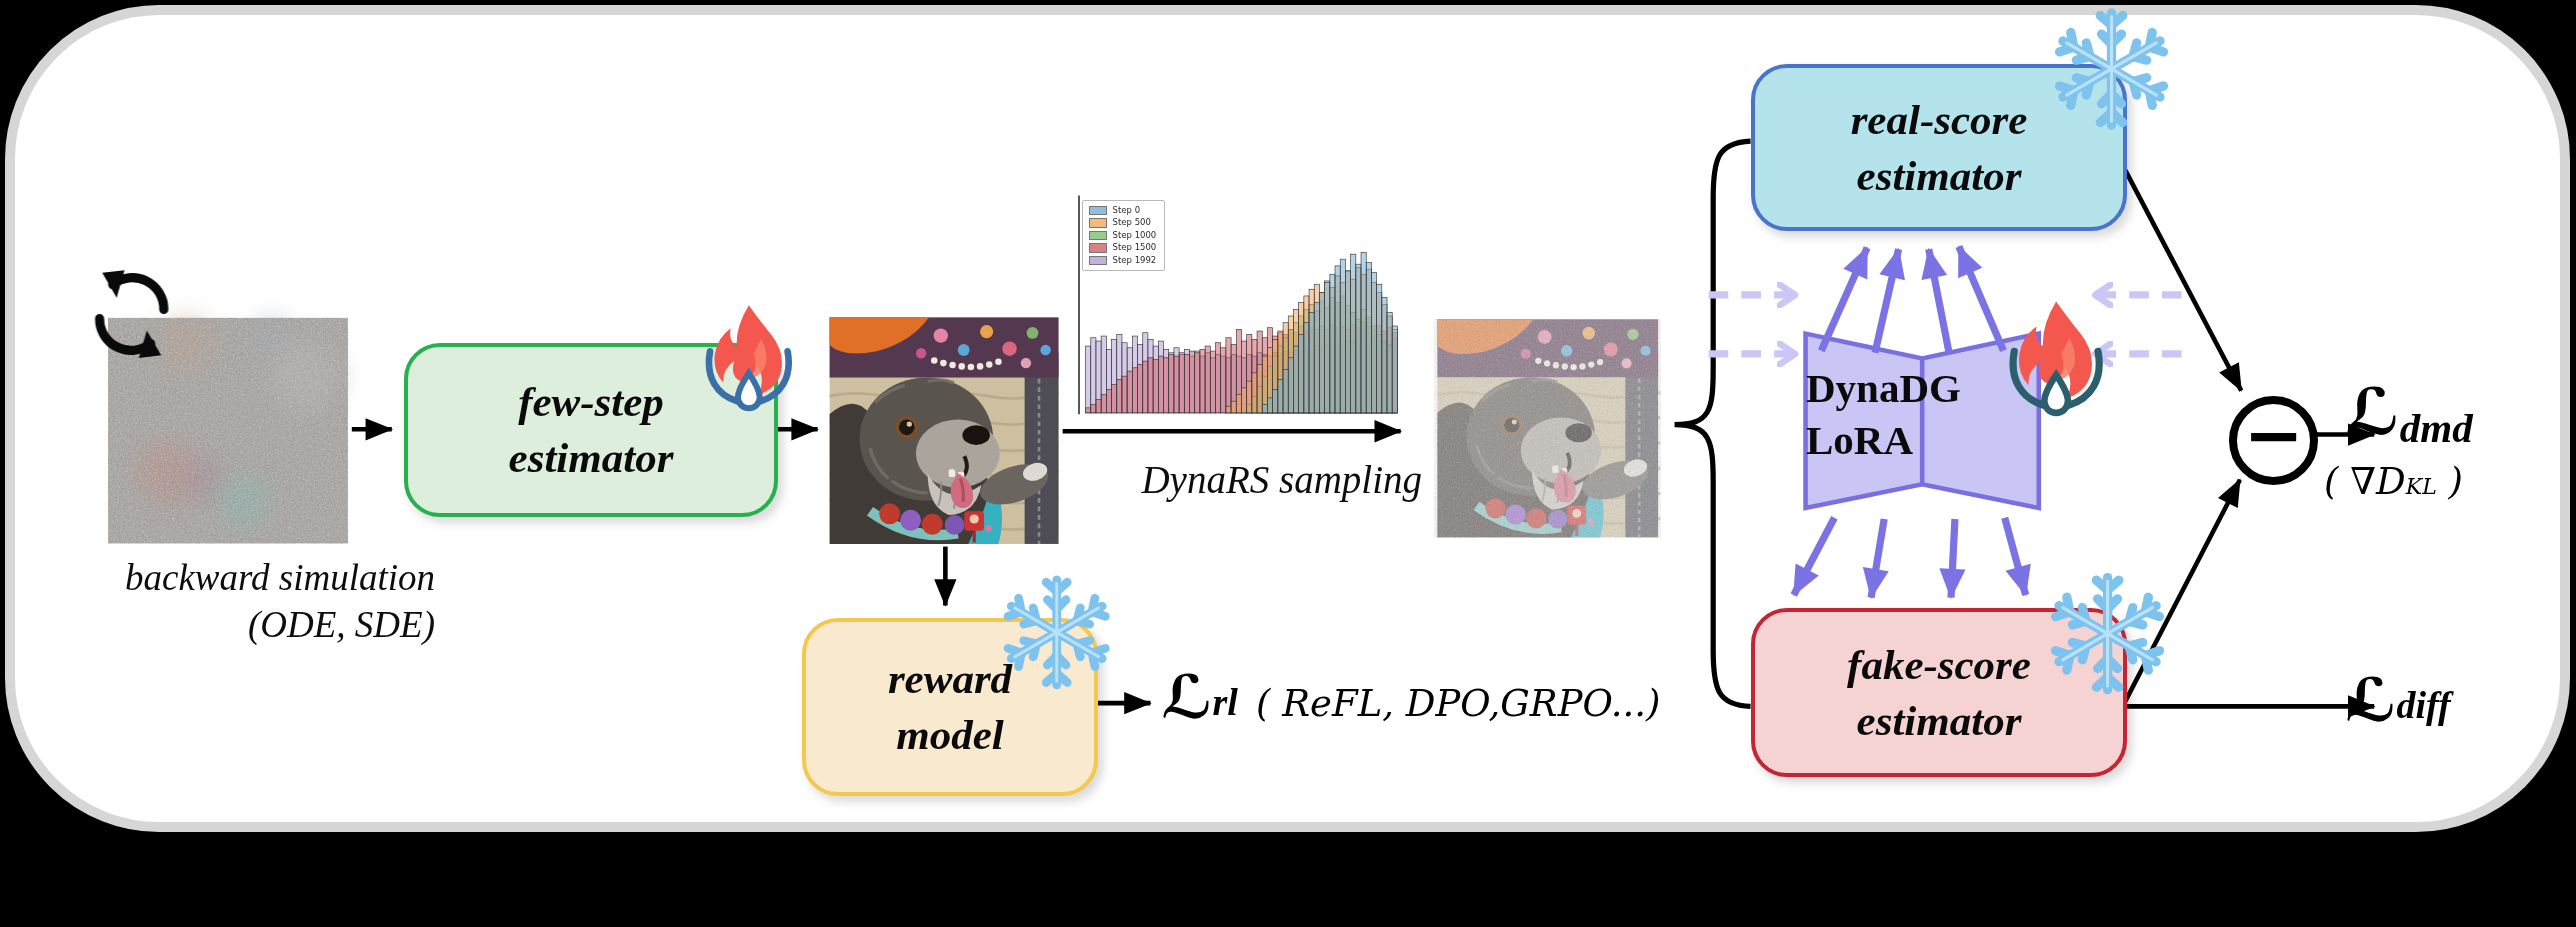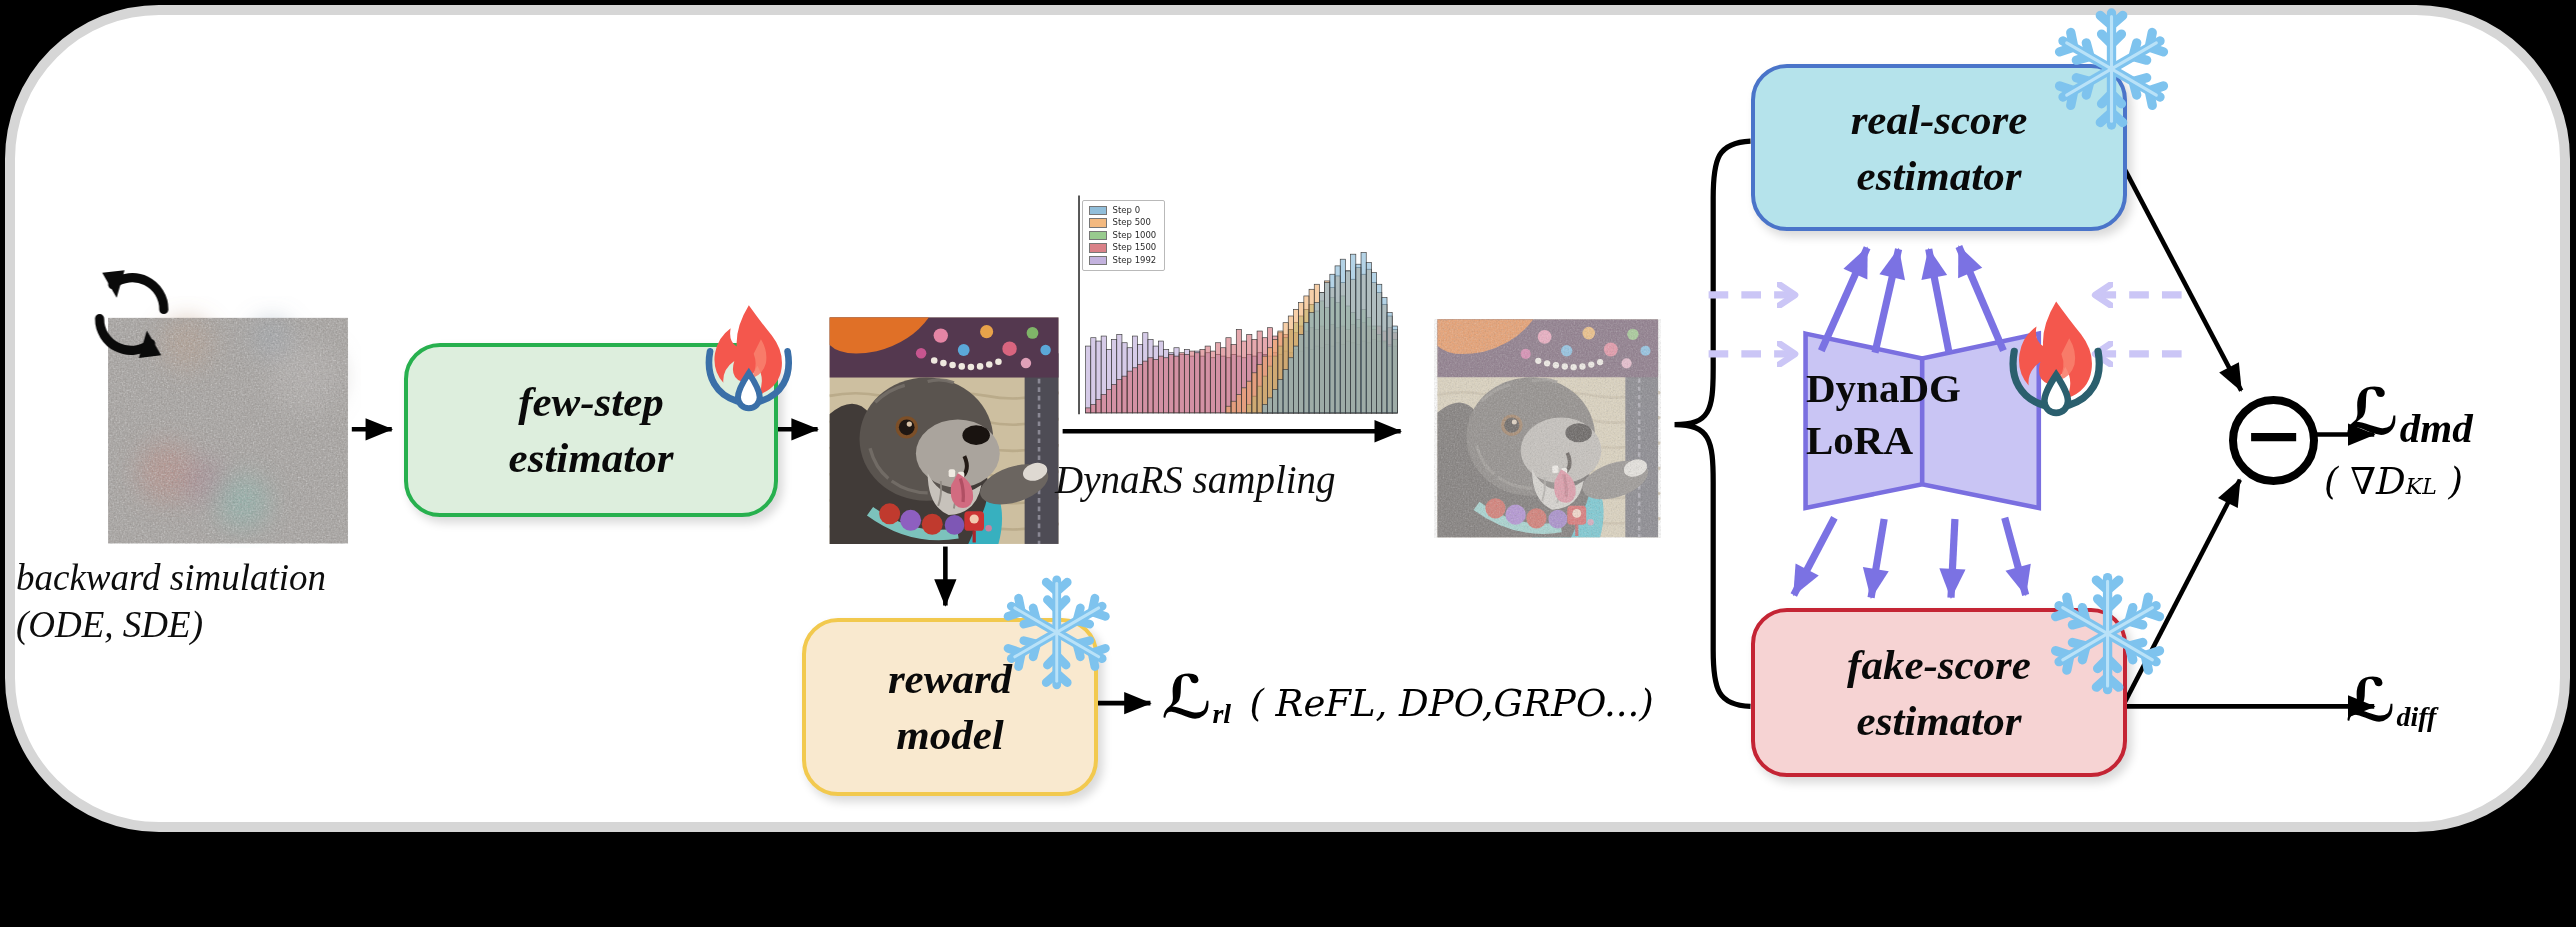--- a/index.html
+++ b/index.html
@@ -6,24 +6,24 @@
     font-family:"Liberation Serif","DejaVu Serif",serif;}
   .stage{position:absolute;width:2576px;height:928px;}
   .panel{position:absolute;left:5.2px;top:5.2px;width:2545px;height:807px;background:#ffffff;
     border:10.5px solid #d6d6d6;border-radius:154px;}
   #diagram,#icons{position:absolute;left:0;top:0;z-index:2;}
   #icons{z-index:5;pointer-events:none;}
   .ov{position:absolute;z-index:3;}
   .node{position:absolute;z-index:3;display:flex;flex-direction:column;align-items:center;justify-content:center;
     border-radius:36px;box-shadow:4.6px 5.9px 9.2px rgba(0,0,0,0.15);font-style:italic;}
   .node .lbl{font-weight:bold;font-size:43px;line-height:56px;color:#0a0a0a;text-align:center;}
-  .caption{font-style:italic;font-size:37px;color:#0d0d0d;text-align:left;line-height:47px;}
+  .caption{font-style:italic;font-size:37px;color:#0d0d0d;text-align:right;line-height:47px;}
   .lossrow{display:flex;align-items:flex-start;white-space:nowrap;}
   .lsym{font-family:"DejaVu Sans","DejaVu Serif",serif;font-style:italic;font-weight:bold;font-size:60px;line-height:60px;}
-  .lsub{font-style:italic;font-weight:bold;font-size:28px;line-height:38px;margin-top:28px;}
+  .lsub{font-style:italic;font-weight:bold;font-size:38px;line-height:38px;margin-top:16px;}
   .lnote{font-style:italic;font-size:37px;line-height:46px;font-family:"DejaVu Serif","DejaVu Sans",serif;}
   .lnote .klsub{font-size:22px;}
   .minus-circle{position:absolute;z-index:3;width:73px;height:73px;border:8.5px solid #000;border-radius:50%;
     background:#fff;display:flex;align-items:center;justify-content:center;}
   .minus-circle span{font-size:72px;font-weight:bold;line-height:59px;margin-top:-9.2px;font-family:"DejaVu Sans",sans-serif;}
   .legend{position:absolute;z-index:4;background:rgba(255,255,255,0.92);border:0.7px solid #b9b9b9;border-radius:2px;
     padding:4.6px 7.9px 4.6px 5.9px;display:flex;flex-direction:column;gap:2.6px;font-family:"DejaVu Sans","Liberation Sans",sans-serif;
     font-size:8.5px;color:#2b2b2b;}
   .legend .row{display:flex;align-items:center;gap:6px;line-height:9.8px;}
   .legend .sw{display:inline-block;width:15.7px;height:7.9px;border:0.7px solid #555;opacity:.8;}

